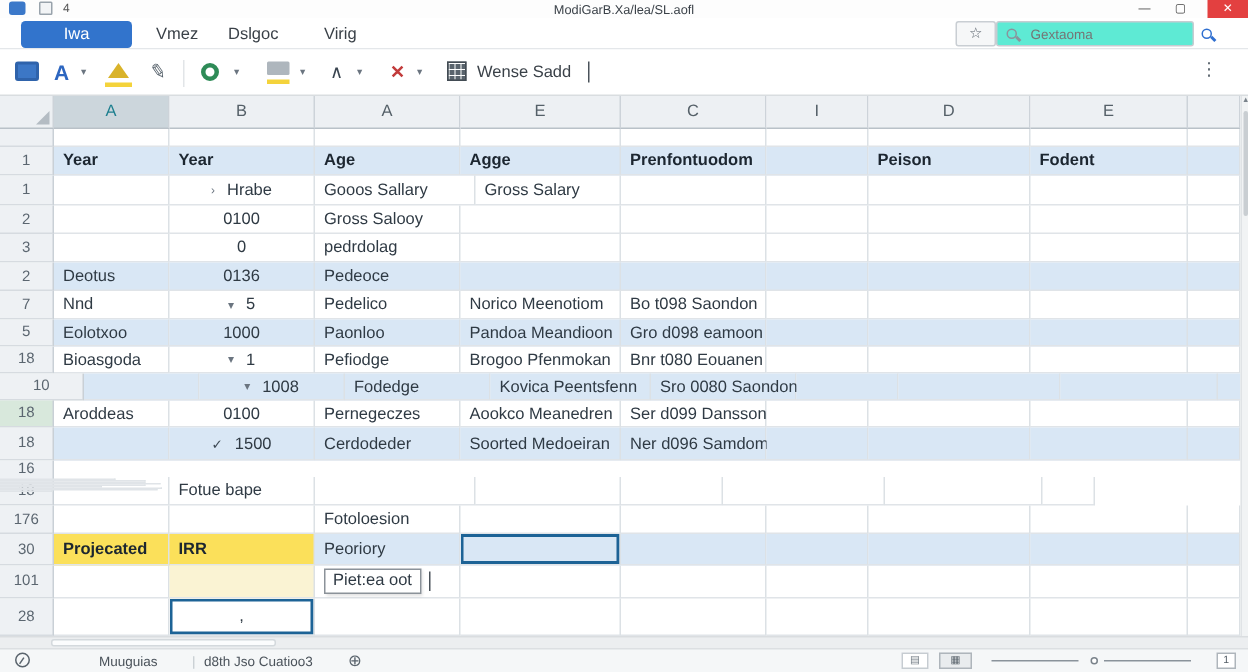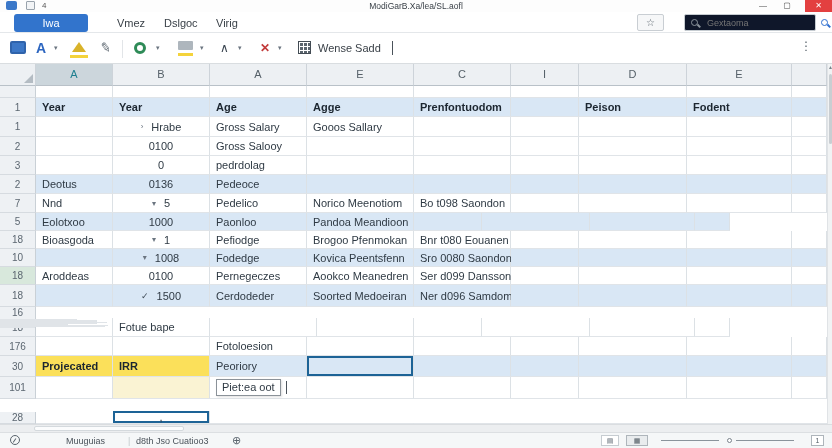--- a/index.html
+++ b/index.html
@@ -16,21 +16,21 @@
   .winbtn { position:absolute; top:0; font-size:8px; color:#444; line-height:12px; text-align:center; }
   .winbtn.min { left:752px; width:22px; }
   .winbtn.max { left:776px; width:22px; }
   .winbtn.close { left:805px; width:27px; height:12px; background:#e34040; color:#fff; }
 
   
   .tabrow { position:absolute; left:0; top:12px; width:832px; height:21px; background:#fff; border-bottom:1px solid #e4e7ea; }
   .tab { position:absolute; top:2px; height:18px; line-height:18px; font-size:11px; color:#3a4148; padding:0 6px; }
   .tab.active { background:#3274cc; color:#fff; border-radius:3px; text-align:center; }
   .starbox { position:absolute; left:637px; top:2px; width:27px; height:17px; border:1px solid #c9ced3; border-radius:2px; background:#f6f7f8; text-align:center; font-size:10px; color:#5a646d; line-height:16px; }
-  .searchbox { position:absolute; left:684px; top:2px; width:132px; height:17px; border:1px solid #c6ccd1; border-radius:2px; background:#0f172a; }
+  .searchbox { position:absolute; left:664px; top:2px; width:132px; height:17px; border:1px solid #c6ccd1; border-radius:2px; background:#5eead4; }
   .searchbox input { position:absolute; left:22px; top:0; width:100px; height:15px; border:none; outline:none; font-size:9px; color:#6c757d; font-family:"Liberation Sans", sans-serif; background:transparent; }
   .mag { position:absolute; top:4px; width:7px; height:7px; border:1.5px solid #8a939b; border-radius:50%; }
   .mag::after { content:""; position:absolute; left:5px; top:5px; width:4px; height:1.5px; background:#8a939b; transform:rotate(45deg); }
   .mag.gray { left:6px; }
   .mag.blue { left:136px; border-color:#2f6fd0; }
   .mag.blue::after { background:#2f6fd0; }
 
   
   .toolbar { position:absolute; left:0; top:33px; width:832px; height:31px; background:#fff; border-bottom:1px solid #d9dde0; }
   .ti { position:absolute; top:6px; height:18px; line-height:18px; font-size:13px; color:#3a4550; }
@@ -108,22 +108,22 @@
     <span class="docicon"></span>
     <span class="tinylabel">4</span>
     <div class="title">ModiGarB.Xa/lea/SL.aofl</div>
     <span class="winbtn min">—</span>
     <span class="winbtn max">▢</span>
     <span class="winbtn close">✕</span>
   </div>
 
   <div class="tabrow">
     <div class="tab active" style="left:14px; width:74px;">Iwa</div>
-    <div class="tab" style="left:98px;margin-left:13px;">Vmez</div>
-    <div class="tab" style="left:158px;">Dslgoc</div>
+    <div class="tab" style="left:98px;">Vmez</div>
+    <div class="tab" style="left:146px;">Dslgoc</div>
     <div class="tab" style="left:210px;">Virig</div>
     <div class="starbox">☆</div>
     <div class="searchbox">
       <span class="mag gray"></span>
       <input placeholder="Gextaoma" style="">
       <span class="mag blue"></span>
     </div>
   </div>
 
   <div class="toolbar">
@@ -201,25 +201,25 @@
           </div>
           <div class="cell bold" style="width: 35px;"></div>
         </div>
         <div class="grow" style="height: 20px;">
           <div class="rowhdr" style="width: 36px;">1</div>
           <div class="cell" style="width: 77px;"></div>
           <div class="cell ctr" style="width: 97px;">
             <span class="pre">›</span>
             <span>Hrabe</span>
           </div>
+          <div class="cell" style="width: 107px;">
+            <span>Gooos Sallary</span>
+          </div>
           <div class="cell" style="width: 97px;">
             <span>Gross Salary</span>
-          </div>
-          <div class="cell" style="width: 107px;">
-            <span>Gooos Sallary</span>
           </div>
           <div class="cell" style="width: 97px;"></div>
           <div class="cell" style="width: 68px;"></div>
           <div class="cell" style="width: 108px;"></div>
           <div class="cell" style="width: 105px;"></div>
           <div class="cell" style="width: 35px;"></div>
         </div>
         <div class="grow" style="height: 19px;">
           <div class="rowhdr" style="width: 36px;">2</div>
           <div class="cell" style="width: 77px;"></div>
@@ -300,20 +300,23 @@
           </div>
           <div class="cell ctr" style="width: 97px;">
             <span>1000</span>
           </div>
           <div class="cell" style="width: 97px; align-items: center;">
             <span>Paonloo</span>
           </div>
           <div class="cell" style="width: 107px;">
             <span>Pandoa Meandioon</span>
           </div>
+          <div class="cell" style="width: 97px;">
+            <span>Gro d098 eamoon</span>
+          </div>
           <div class="cell" style="width: 68px;"></div>
           <div class="cell" style="width: 108px;"></div>
           <div class="cell" style="width: 105px;"></div>
           <div class="cell" style="width: 35px;"></div>
         </div>
         <div class="grow" style="height: 18px;">
           <div class="rowhdr" style="width: 36px;">18</div>
           <div class="cell" style="width: 77px;">
             <span>Bioasgoda</span>
           </div>
@@ -329,21 +332,21 @@
           </div>
           <div class="cell" style="width: 97px;">
             <span>Bnr t080 Eouanen</span>
           </div>
           <div class="cell" style="width: 68px;"></div>
           <div class="cell" style="width: 108px;"></div>
           <div class="cell" style="width: 105px;"></div>
           <div class="cell" style="width: 35px;"></div>
         </div>
         <div class="grow blue" style="height: 18px;">
-          <div class="rowhdr" style="width: 36px;">10</div>
+          <div class="rowhdr" style="width: 56px;">10</div>
           <div class="cell" style="width: 77px;"></div>
           <div class="cell ctr" style="width: 97px;">
             <span class="pre">▾</span>
             <span>1008</span>
           </div>
           <div class="cell" style="width: 97px;">
             <span>Fodedge</span>
           </div>
           <div class="cell" style="width: 107px;">
             <span>Kovica Peentsfenn</span>
@@ -464,21 +467,21 @@
             <span class="floatbox">Piet:ea oot</span>
             <span class="boxcursor"></span>
           </div>
           <div class="cell" style="width: 107px;"></div>
           <div class="cell" style="width: 97px;"></div>
           <div class="cell" style="width: 68px;"></div>
           <div class="cell" style="width: 108px;"></div>
           <div class="cell" style="width: 105px;"></div>
           <div class="cell" style="width: 35px;"></div>
         </div>
-        <div class="grow" style="height: 25px; align-items: flex-end;">
+        <div class="grow" style="height: 25px;">
           <div class="rowhdr" style="width: 36px;">28</div>
           <div class="cell" style="width: 77px;"></div>
           <div class="cell ctr selcell" style="width: 97px;">
             <span>,</span>
           </div>
           <div class="cell" style="width: 97px;"></div>
           <div class="cell" style="width: 107px;"></div>
           <div class="cell" style="width: 97px;"></div>
           <div class="cell" style="width: 68px;"></div>
           <div class="cell" style="width: 108px;"></div>

